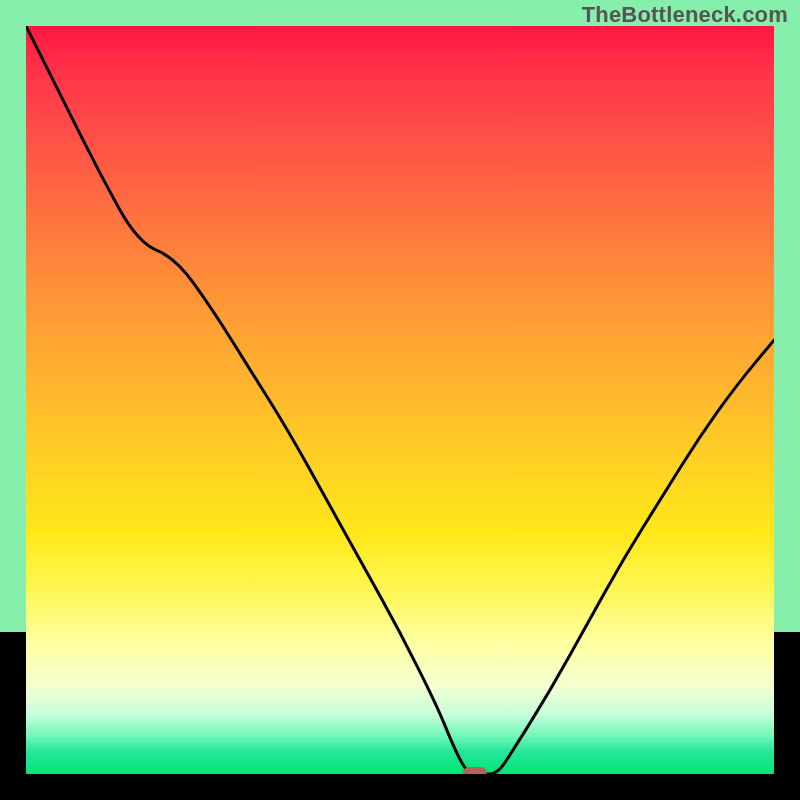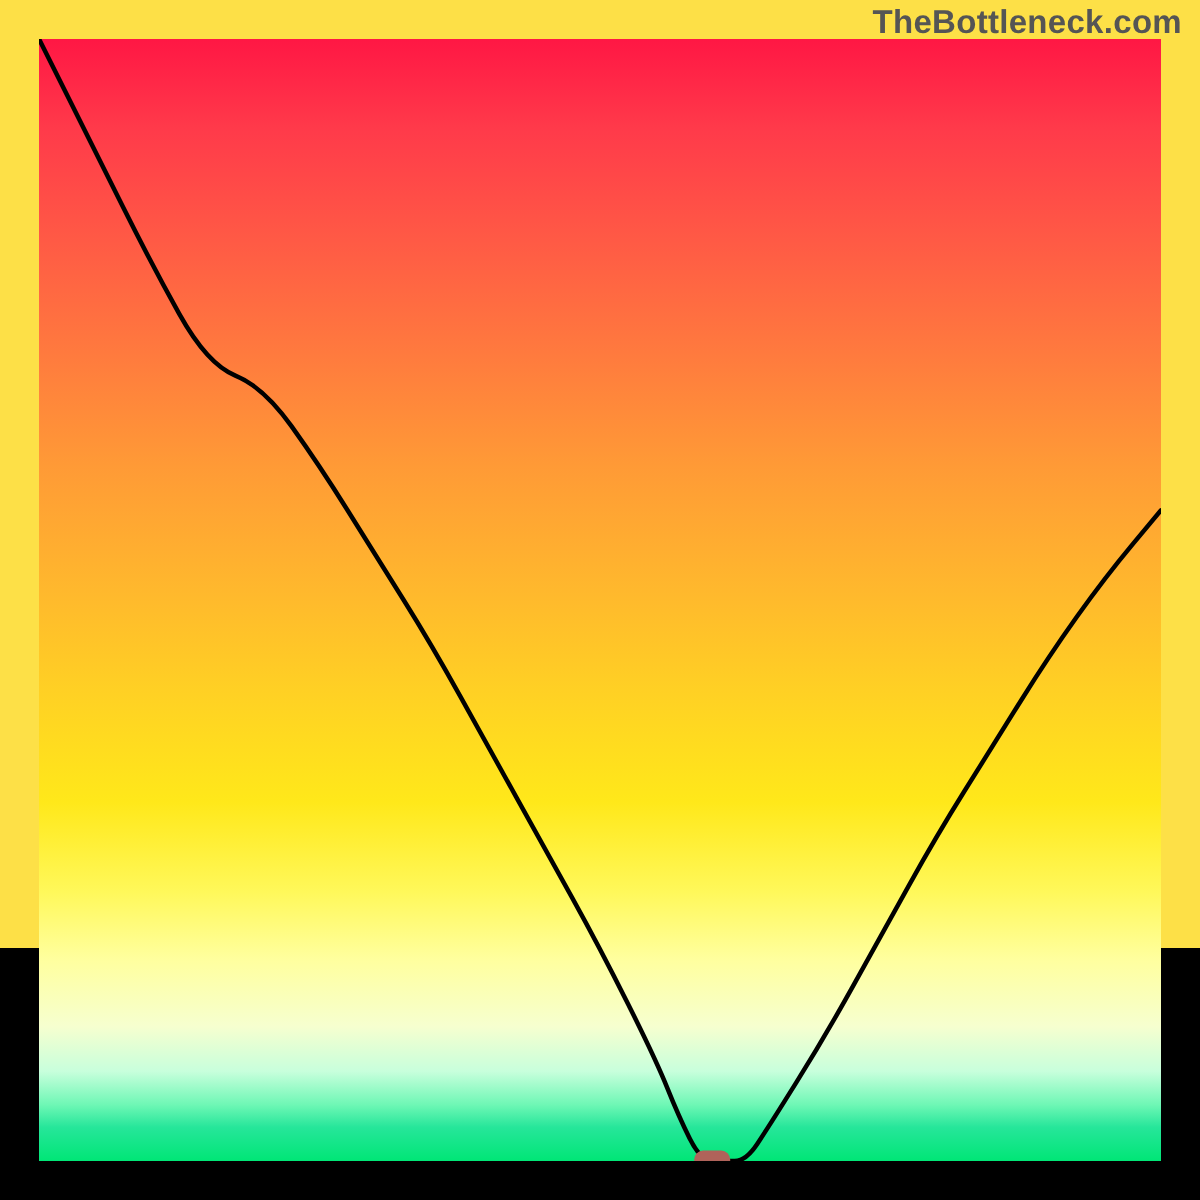--- a/index.html
+++ b/index.html
@@ -8,21 +8,21 @@
     width: 800px;
     height: 800px;
     background: #000;
     overflow: hidden;
     font-family: Arial, Helvetica, sans-serif;
   }
   .frame {
     position: relative;
     width: 800px;
     height: 632px;
-    background: #fde047;
+    background: #86efac;
   }
   .watermark {
     position: absolute;
     top: 2px;
     right: 12px;
     color: #555;
     font-size: 22px;
     font-weight: bold;
     z-index: 10;
     letter-spacing: 0.2px;

